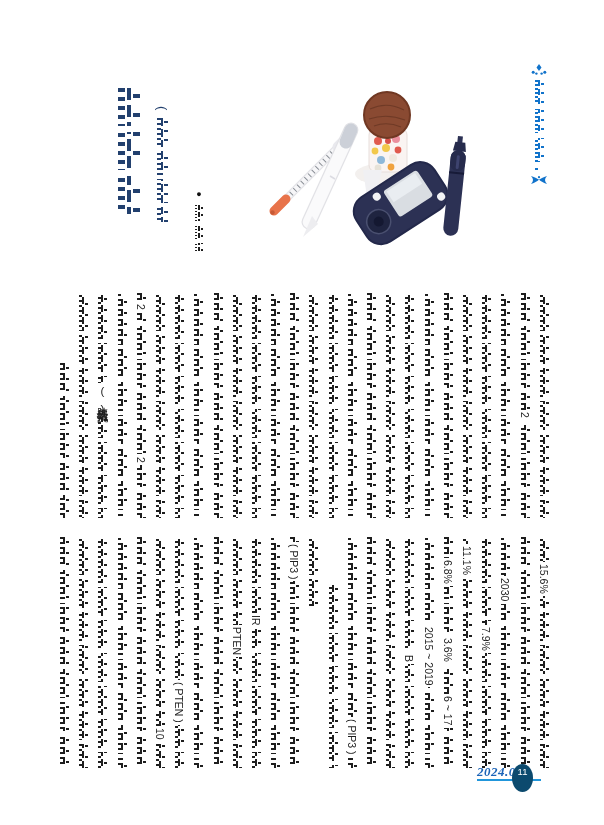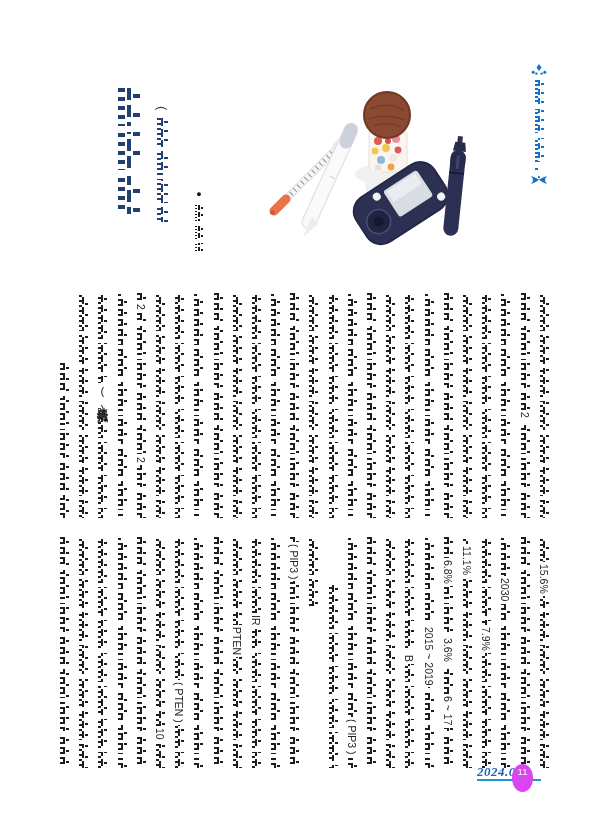--- a/index.html
+++ b/index.html
@@ -80,21 +80,21 @@
 
   .textblock{position:absolute;left:58px;width:492px;display:flex;justify-content:space-between;}
   #blockA{top:293px;height:225px;}
   #blockB{top:537px;height:231px;}
 
   
   .footer-rule{position:absolute;left:477px;top:779px;width:64px;height:2px;background:#2196db;}
   .footer-issue{position:absolute;left:477px;top:764px;font-family:"Liberation Serif",serif;
     font-style:italic;font-weight:bold;font-size:13px;color:#1c64b8;letter-spacing:.5px;}
   .footer-badge{position:absolute;left:512px;top:764px;width:21px;height:28px;border-radius:50%;
-    background:#d946ef;color:#fff;font-size:9.5px;font-weight:normal;line-height:15px;text-align:center;z-index:3;}
+    background:#0c4a6e;color:#fff;font-size:9.5px;font-weight:normal;line-height:15px;text-align:center;z-index:3;}
 </style>
 </head>
 <body>
 
 <div class="page">
 
   <div class="masthead">
     <svg width="16" height="11" viewBox="0 0 16 11">
       <path d="M8 0 L10.5 3.5 L8 7 L5.5 3.5 Z" fill="#1173cb"></path>
       <circle cx="2.2" cy="8.2" r="1.5" fill="#1173cb"></circle>

